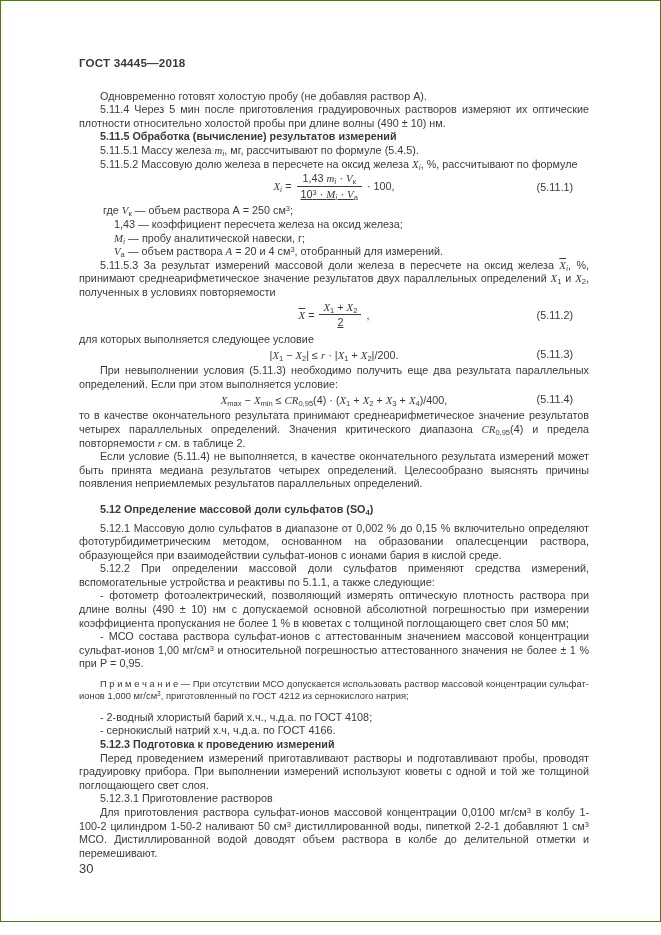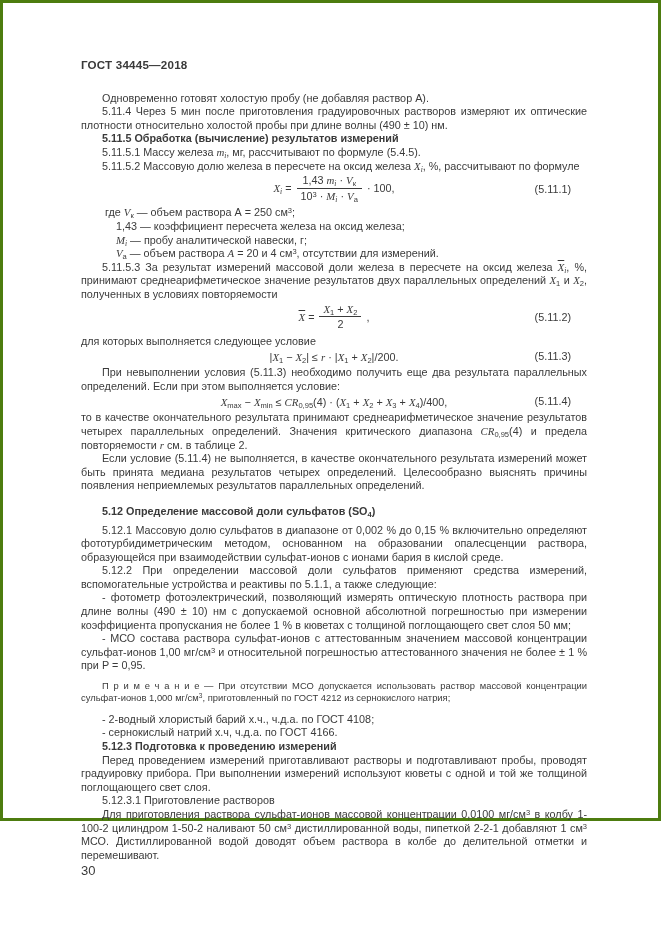--- a/index.html
+++ b/index.html
@@ -1,37 +1,37 @@
 <!DOCTYPE html>
 <html><head>
 <meta charset="utf-8">
 <style>
   html,body{margin:0;padding:0;}
   body{width:661px;height:935px;background:#ffffff;overflow:hidden;}
   .page{
-    box-sizing:border-box;width:661px;height:821px;
+    box-sizing:border-box;width:661px;height:922px;
     padding:55px 71px 0 78px;
     font-family:"Liberation Sans",sans-serif;
     font-size:10.8px;line-height:13.6px;color:#3a3a3a;
-    background:#ffffff;border:3px solid #4d7c0f;
+    background:#ffffff;border:1px solid #4d7c0f;
   }
   .doc-header{font-weight:bold;font-size:11.6px;margin-bottom:20px;letter-spacing:0.2px;}
   .blk{text-align:justify;text-indent:21px;}
   .p-noindent{text-indent:0;}
   .heading{font-weight:bold;}
   .heading-section{font-weight:bold;margin:12px 0 5px;}
   .where{text-indent:0;text-align:left;margin-left:24px;}
   .where-item{text-indent:0;padding-left:35px;text-align:left;}
   .note{font-size:9.4px;line-height:11.9px;margin:7px 0 9px;}
   .formula{position:relative;text-align:center;text-indent:0;margin:2px 0;}
   .formula .f-body{display:inline-block;vertical-align:middle;}
   .f-num{position:absolute;right:16px;top:50%;transform:translateY(-50%);}
   .frac{display:inline-block;vertical-align:middle;text-align:center;margin:0 2px;position:relative;top:-1px;}
   .fr-num{display:block;border-bottom:1px solid #3a3a3a;padding:0 4px 0;}
-  .fr-den{display:block;padding:1px 4px 0;}
+  .fr-den{display:block;padding:1px 4px 0;text-decoration:underline;}
   .it{font-style:italic;font-family:"Liberation Serif",serif;}
   .bar{text-decoration:overline;}
   sub,sup{font-size:0.7em;line-height:0;}
   sub{vertical-align:-0.25em;}
   sup{vertical-align:0.45em;}
   .page-number{margin-top:2px;font-size:13px;text-align:left;text-indent:0;}
 </style>
 </head>
 <body style="color: rgb(58, 58, 58);">
 
@@ -40,21 +40,21 @@
   <div class="content">
       <div class="blk p"><span>Одновременно готовят холостую пробу (не добавляя раствор А).</span></div>
       <div class="blk p"><span>5.11.4 Через 5 мин после приготовления градуировочных растворов измеряют их оптические плотности относительно холостой пробы при длине волны (490 ± 10) нм.</span></div>
       <div class="blk heading"><span>5.11.5 Обработка (вычисление) результатов измерений</span></div>
       <div class="blk p"><span>5.11.5.1 Массу железа </span><span class="it">m</span><sub class="it">i</sub><span>, мг, рассчитывают по формуле (5.4.5).</span></div>
       <div class="blk p"><span>5.11.5.2 Массовую долю железа в пересчете на оксид железа </span><span class="it">X</span><sub class="it">i</sub><span>, %, рассчитывают по формуле</span></div>
       <div class="blk formula"><span class="f-body"><span class="it">X</span><sub class="it">i</sub><span> = </span><span class="frac"><span class="fr-num"><span>1,43 </span><span class="it">m</span><sub class="it">i</sub><span> · </span><span class="it">V</span><sub>к</sub></span><span class="fr-den"><span>10</span><sup>3</sup><span> · </span><span class="it">M</span><sub class="it">i</sub><span> · </span><span class="it">V</span><sub>а</sub></span></span><span> · 100,</span></span><span class="f-num">(5.11.1)</span></div>
       <div class="blk where"><span>где </span><span class="it">V</span><sub>к</sub><span> — объем раствора А = 250 см</span><sup>3</sup><span>;</span></div>
       <div class="blk where-item"><span>1,43 — коэффициент пересчета железа на оксид железа;</span></div>
       <div class="blk where-item"><span class="it">M</span><sub class="it">i</sub><span> — пробу аналитической навески, г;</span></div>
-      <div class="blk where-item"><span class="it">V</span><sub>а</sub><span> — объем раствора </span><span class="it">A</span><span> = 20 и 4 см</span><sup>3</sup><span>, отсутствии для измерений.</span></div>
+      <div class="blk where-item"><span class="it">V</span><sub>а</sub><span> — объем раствора </span><span class="it">A</span><span> = 20 и 4 см</span><sup>3</sup><span>, отобранный для измерений.</span></div>
       <div class="blk p"><span>5.11.5.3 За результат измерений массовой доли железа в пересчете на оксид железа </span><span class="it bar">X</span><sub class="it">i</sub><span>, %, принимают среднеарифметическое значение результатов двух параллельных определений </span><span class="it">X</span><sub>1</sub><span> и </span><span class="it">X</span><sub>2</sub><span>, полученных в условиях повторяемости</span></div>
       <div class="blk formula"><span class="f-body"><span class="it bar">X</span><span> = </span><span class="frac"><span class="fr-num"><span class="it">X</span><sub>1</sub><span> + </span><span class="it">X</span><sub>2</sub></span><span class="fr-den"><span>2</span></span></span><span> ,</span></span><span class="f-num">(5.11.2)</span></div>
       <div class="blk p-noindent"><span>для которых выполняется следующее условие</span></div>
       <div class="blk formula"><span class="f-body"><span>|</span><span class="it">X</span><sub>1</sub><span> − </span><span class="it">X</span><sub>2</sub><span>| ≤ </span><span class="it">r</span><span> · |</span><span class="it">X</span><sub>1</sub><span> + </span><span class="it">X</span><sub>2</sub><span>|/200.</span></span><span class="f-num">(5.11.3)</span></div>
       <div class="blk p"><span>При невыполнении условия (5.11.3) необходимо получить еще два результата параллельных определений. Если при этом выполняется условие:</span></div>
       <div class="blk formula"><span class="f-body"><span class="it">X</span><sub>max</sub><span> − </span><span class="it">X</span><sub>min</sub><span> ≤ </span><span class="it">CR</span><sub>0,95</sub><span>(4) · (</span><span class="it">X</span><sub>1</sub><span> + </span><span class="it">X</span><sub>2</sub><span> + </span><span class="it">X</span><sub>3</sub><span> + </span><span class="it">X</span><sub>4</sub><span>)/400,</span></span><span class="f-num">(5.11.4)</span></div>
       <div class="blk p-noindent"><span>то в качестве окончательного результата принимают среднеарифметическое значение результатов четырех параллельных определений. Значения критического диапазона </span><span class="it">CR</span><sub>0,95</sub><span>(4) и предела повторяемости </span><span class="it">r</span><span> см. в таблице 2.</span></div>
       <div class="blk p"><span>Если условие (5.11.4) не выполняется, в качестве окончательного результата измерений может быть принята медиана результатов четырех определений. Целесообразно выяснять причины появления неприемлемых результатов параллельных определений.</span></div>
       <div class="blk heading-section"><span>5.12 Определение массовой доли сульфатов (SO</span><sub>4</sub><span>)</span></div>
       <div class="blk p"><span>5.12.1 Массовую долю сульфатов в диапазоне от 0,002 % до 0,15 % включительно определяют фототурбидиметрическим методом, основанном на образовании опалесценции раствора, образующейся при взаимодействии сульфат-ионов с ионами бария в кислой среде.</span></div>

